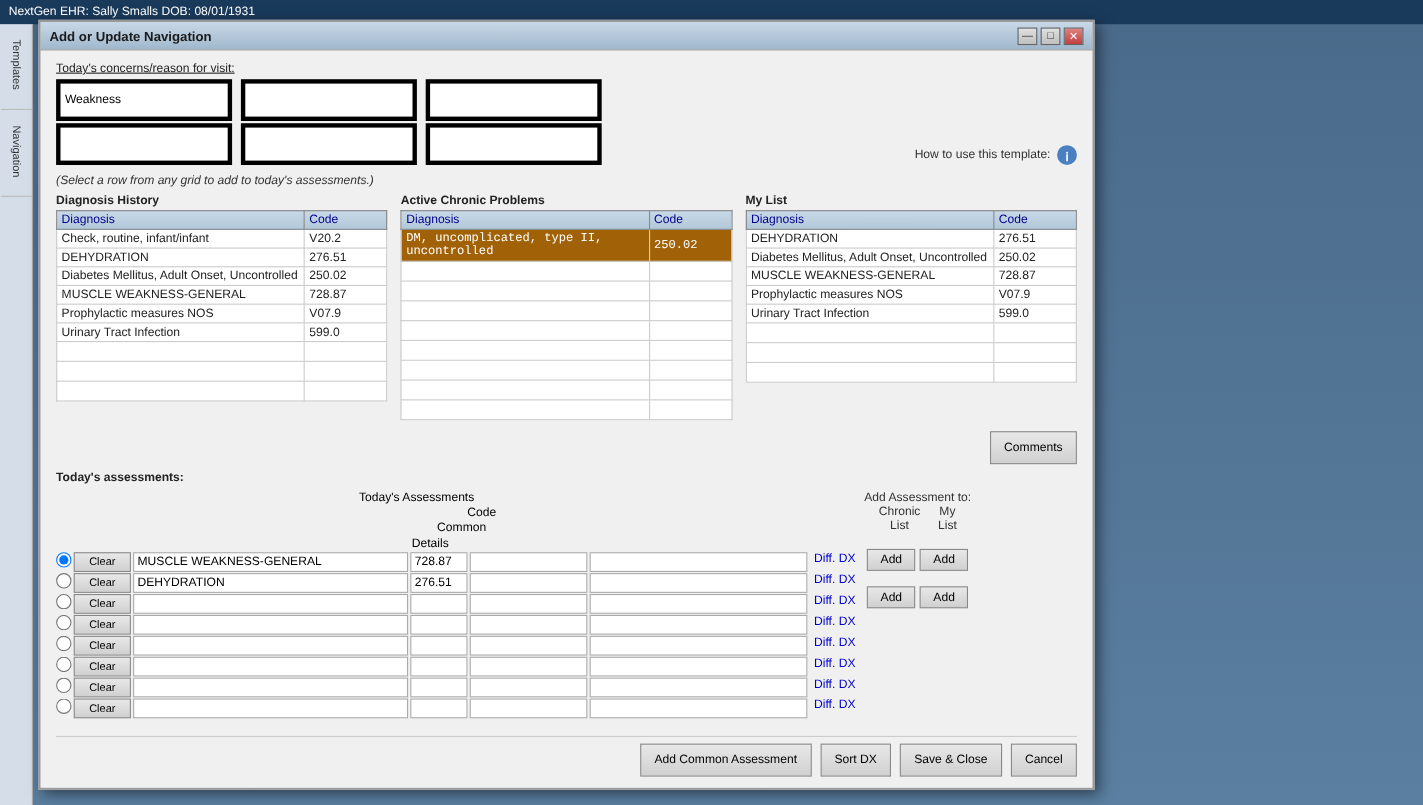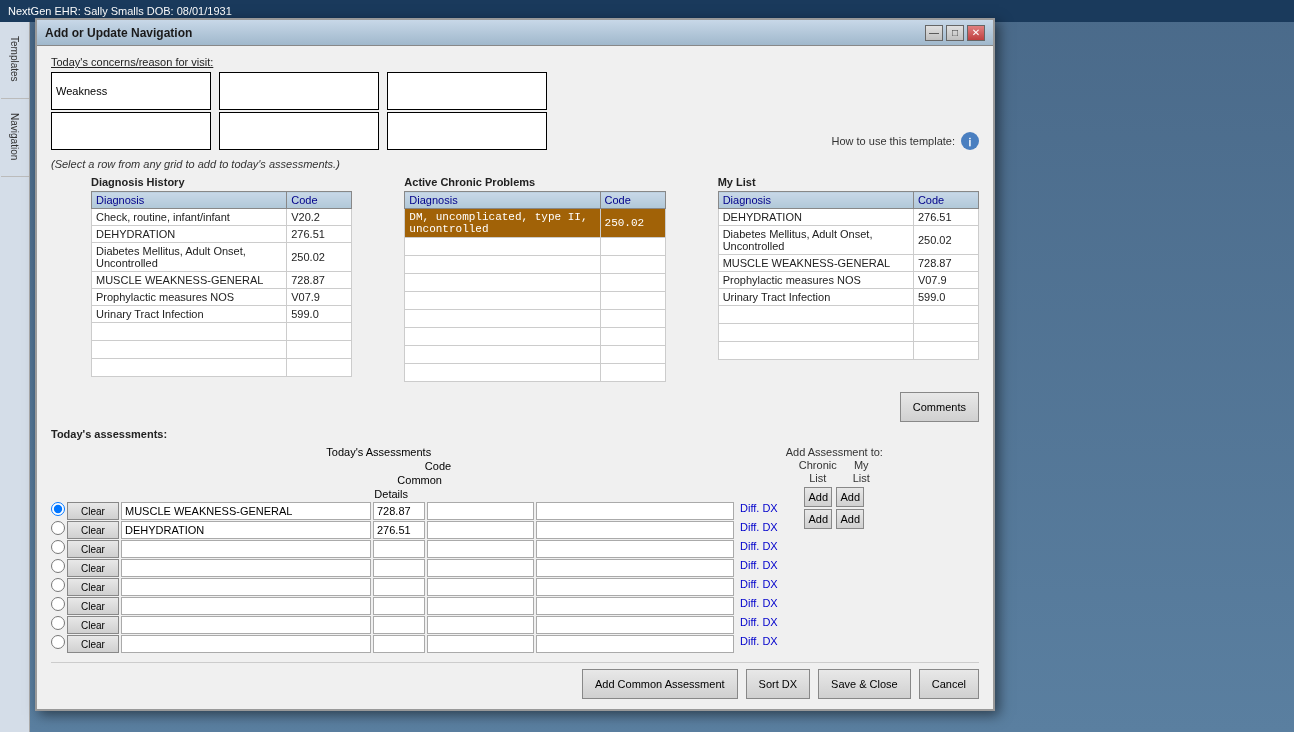--- a/index.html
+++ b/index.html
@@ -124,21 +124,21 @@
     .section-label {
       font-size: 11px;
       color: #222;
       margin-bottom: 4px;
       text-decoration: underline;
     }
 
     .concern-input {
       width: 160px;
       height: 38px;
-      border: 1px solid #000000;
+      border: 4px solid #000000;
       background: white;
       padding: 12px 4px;
       font-size: 11px;
     }
 
     .how-to-use {
       margin-left: auto;
       display: flex;
       align-items: center;
       gap: 6px;
@@ -169,21 +169,20 @@
 
     
     .grids-section {
       display: flex;
       gap: 12px;
       margin-bottom: 10px;
     }
 
     .grid-panel {
       flex: 1;
-      margin-left: 40px;
     }
 
     .grid-title {
       font-size: 11px;
       font-weight: bold;
       color: #222;
       margin-bottom: 3px;
     }
 
     .data-grid {
@@ -274,29 +273,30 @@
     .diff-dx-link {
       color: #0000cc;
       font-size: 11px;
       cursor: pointer;
       text-decoration: none;
       margin-left: 4px;
       flex-shrink: 0;
     }
 
     .add-btn {
-      width: 28px;
+      width: 44px;
       height: 20px;
       background: linear-gradient(to bottom, #e8e8e8, #d0d0d0);
       border: 1px solid #888;
       font-size: 11px;
       cursor: pointer;
       display: flex;
       align-items: center;
       justify-content: center;
+      margin-top: 12px;
     }
 
     
     .bottom-buttons {
       display: flex;
       justify-content: flex-end;
       gap: 8px;
       margin-top: 8px;
       padding-top: 6px;
       border-top: 1px solid #ccc;

